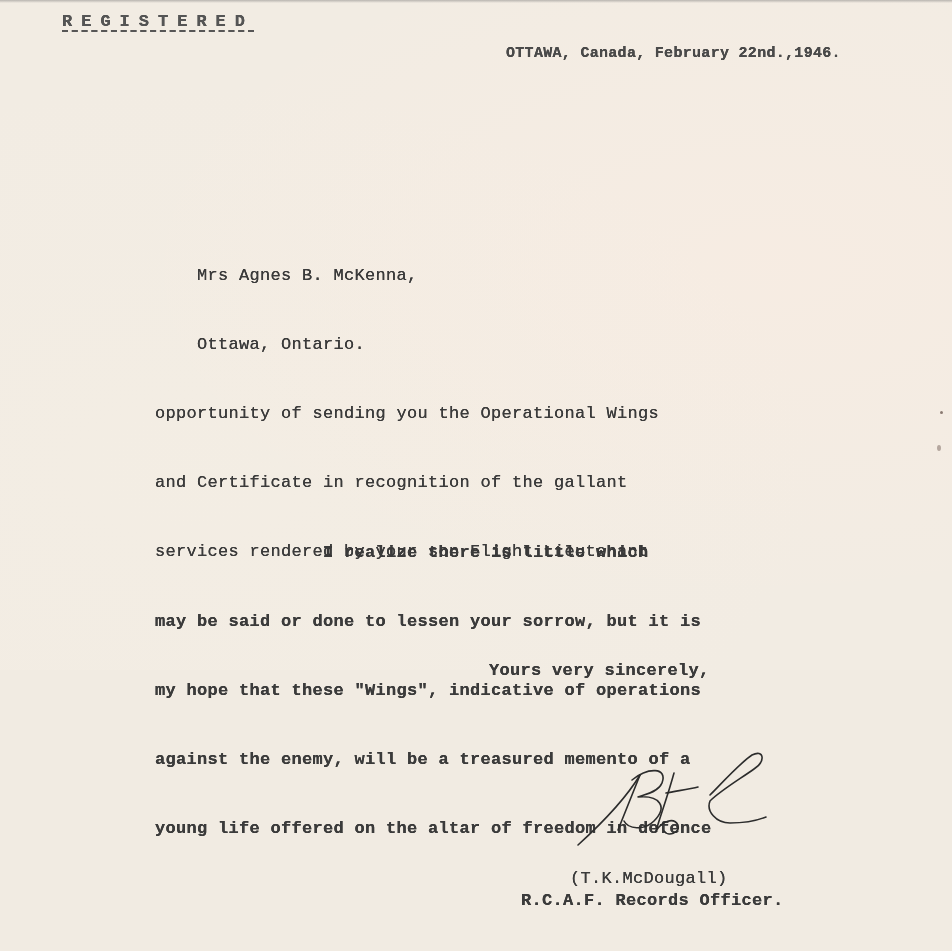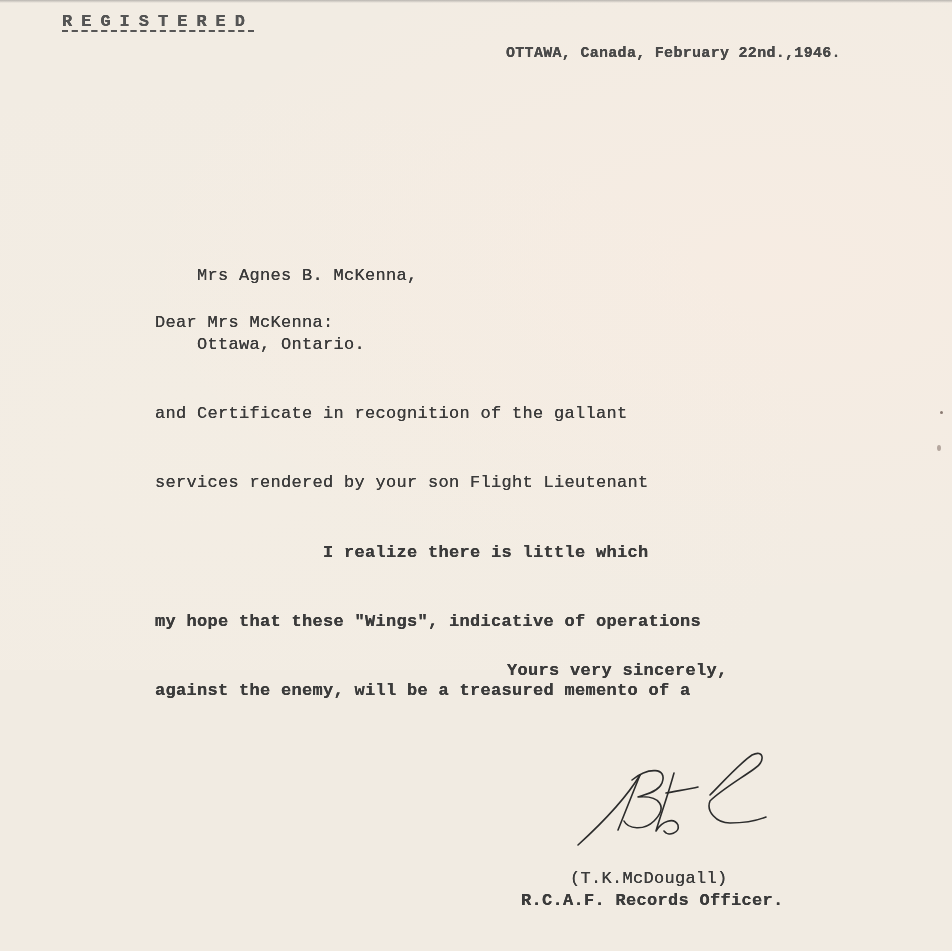--- a/index.html
+++ b/index.html
@@ -69,21 +69,21 @@
     .para1 {
       left: 155px;
       top: 356px;
     }
     .para2 {
       left: 155px;
       top: 495px;
       font-weight: bold;
     }
     .closing {
-      left: 507px;
+      left: 489px;
       top: 659px;
       font-weight: bold;
     }
     .signer-name {
       left: 570px;
       top: 867px;
     }
     .signer-title {
       left: 521px;
       top: 889px;
@@ -112,31 +112,33 @@
   <div class="top-edge"></div>
 
   <div class="typed registered">REGISTERED</div>
   <div class="typed dateline">OTTAWA, Canada, February 22nd.,1946.</div>
 
   <div class="typed address">
     <span class="line">Mrs Agnes B. McKenna,</span>
     <span class="line">Ottawa, Ontario.</span>
   </div>
 
-  <div class="typed salutation">Dear Mrs McKenna:</div>
 
   <div class="typed para1">
+    <span class="line">opportunity of sending you the Operational Wings</span>
     <span class="line">and Certificate in recognition of the gallant</span>
     <span class="line">services rendered by your son Flight Lieutenant</span>
   </div>
 
   <div class="typed para2">
     <span class="line">                I realize there is little which</span>
+    <span class="line">may be said or done to lessen your sorrow, but it is</span>
     <span class="line">my hope that these "Wings", indicative of operations</span>
     <span class="line">against the enemy, will be a treasured memento of a</span>
+    <span class="line">young life offered on the altar of freedom in defence</span>
   </div>
 
   <div class="typed closing">Yours very sincerely,</div>
 
   <svg class="signature" viewBox="0 0 210 110" xmlns="http://www.w3.org/2000/svg">
     <g fill="none" stroke="#2c2c2c" stroke-width="1.6" stroke-linecap="round" stroke-linejoin="round">
 
       <path d="M8 100 C 30 80, 55 55, 70 30"></path>
 
       <path d="M70 30 C 60 55, 52 75, 48 85"></path>

